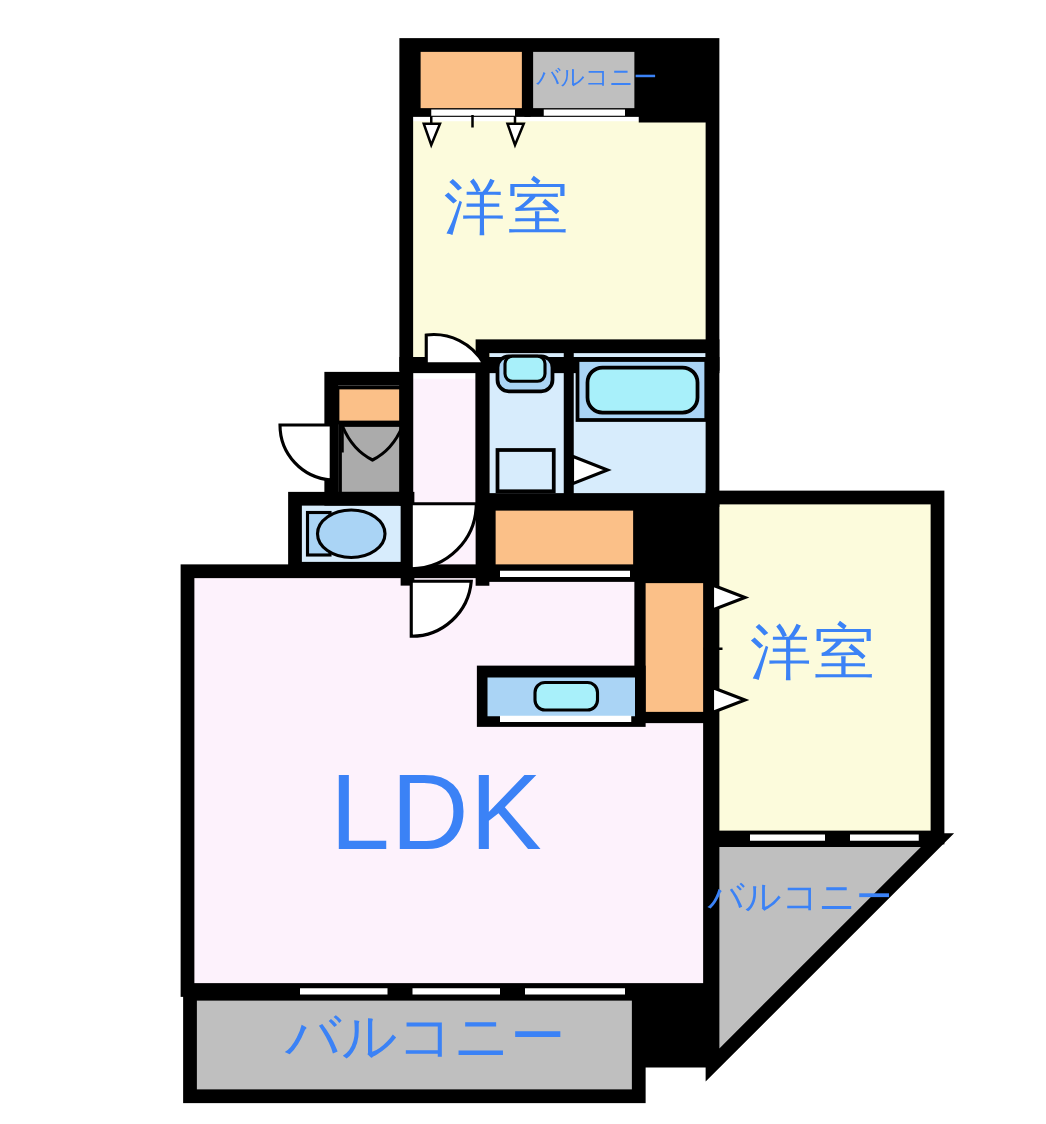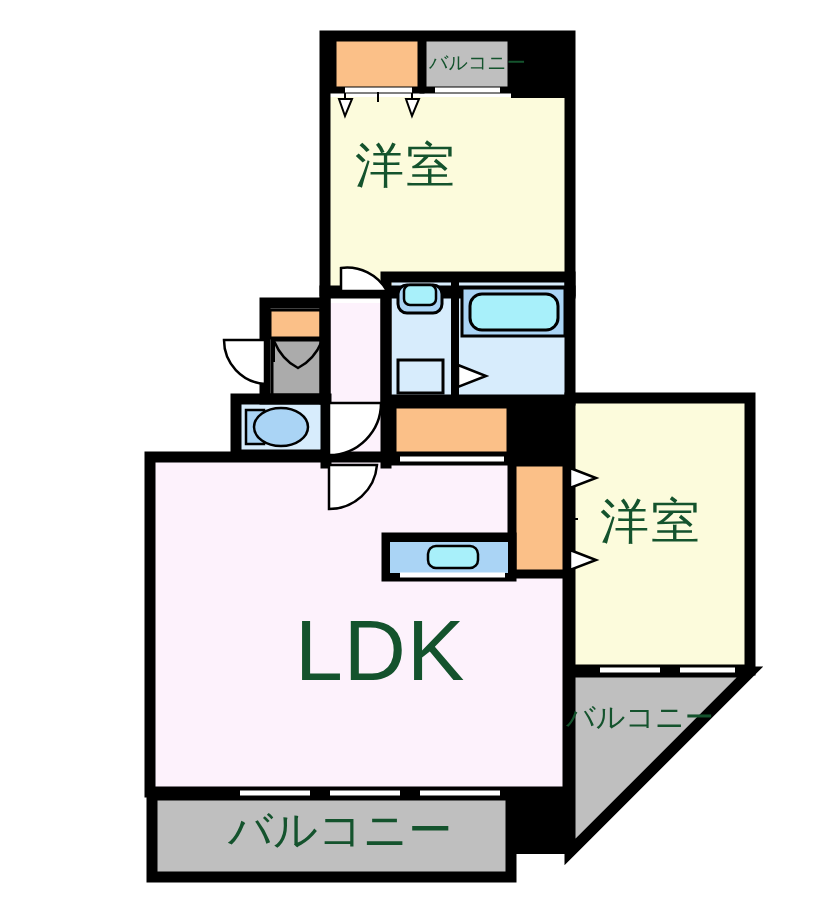--- a/index.html
+++ b/index.html
@@ -1,19 +1,19 @@
 <!DOCTYPE html>
 <html><head>
 <meta charset="utf-8">
 <style>
   html,body{margin:0;padding:0;background:#ffffff;}
   body{font-family:"Liberation Sans", sans-serif;}
   #stage{position:relative;width:837px;height:899px;background:#ffffff;overflow:hidden;}
   #plan{position:absolute;left:0;top:0;width:837px;height:899px;}
-  .lbl{position:absolute;white-space:nowrap;font-family:"DejaVu Sans","Liberation Sans",sans-serif;color:#14532d;line-height:1;}
+  .lbl{position:absolute;white-space:nowrap;font-family:"DejaVu Sans","Liberation Sans",sans-serif;color:#3b82f6;line-height:1;}
   .room-lbl{font-size:49px;letter-spacing:2px;}
   .ldk-lbl{font-size:86px;font-weight:400;letter-spacing:1px;font-family:"Liberation Sans",sans-serif;}
   .balc-lbl{font-size:44px;letter-spacing:0px;}
   .balc-lbl-sm{font-size:19px;letter-spacing:0px;}
   .balc-lbl-md{font-size:29px;letter-spacing:0px;}
 </style>
 </head>
 <body>
 
 <div id="stage">
@@ -167,21 +167,21 @@
     <g stroke="#000" stroke-width="4" stroke-dasharray="6 6">
       <line x1="569" y1="462" x2="569" y2="672"></line>
     </g>
 
   </svg>
 
   <div class="lbl room-lbl" style="left:355px;top:141px;">洋室</div>
 
   <div class="lbl room-lbl" style="left:600px;top:497px;">洋室</div>
 
-  <div class="lbl ldk-lbl" style="left:264px;top:607px;margin-left:31px;">LDK</div>
+  <div class="lbl ldk-lbl" style="left:264px;top:607px;">LDK</div>
 
   <div class="lbl balc-lbl" style="left:228px;top:808px;">バルコニー</div>
 
   <div class="lbl balc-lbl-md" style="left:566px;top:703px;">バルコニー</div>
 
   <div class="lbl balc-lbl-sm" style="left:429px;top:53px;">バルコニー</div>
 
 </div>
 
 </body></html>

